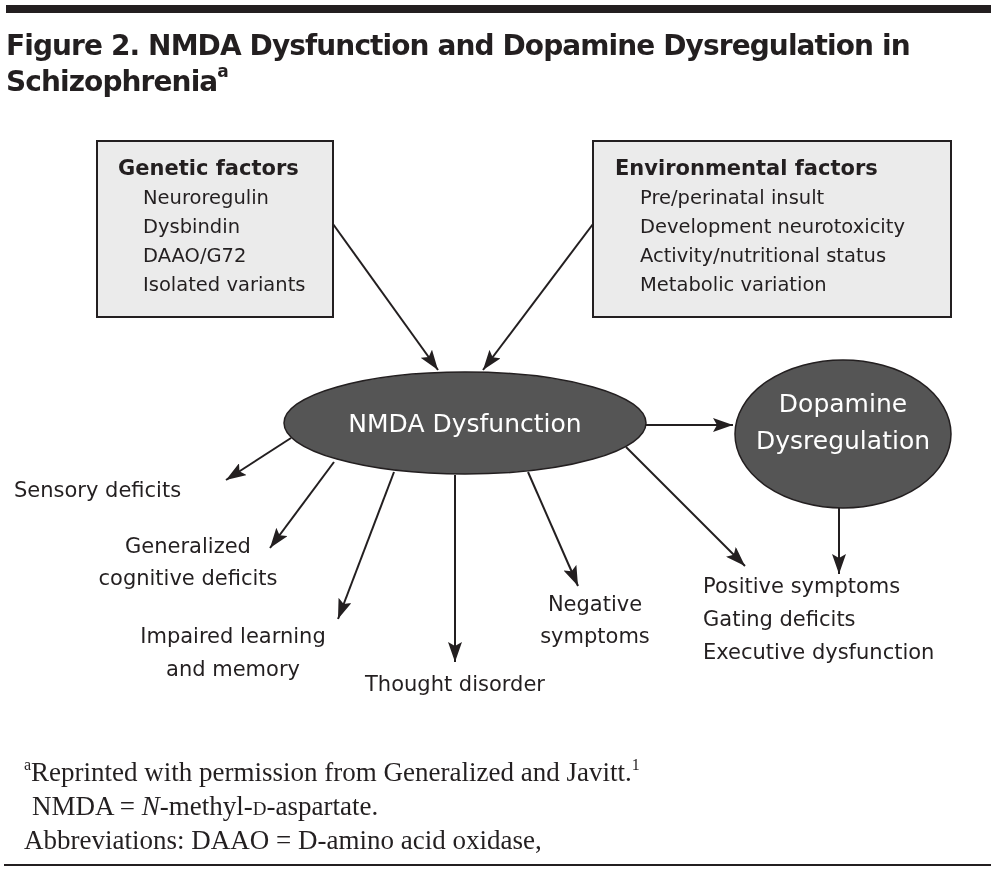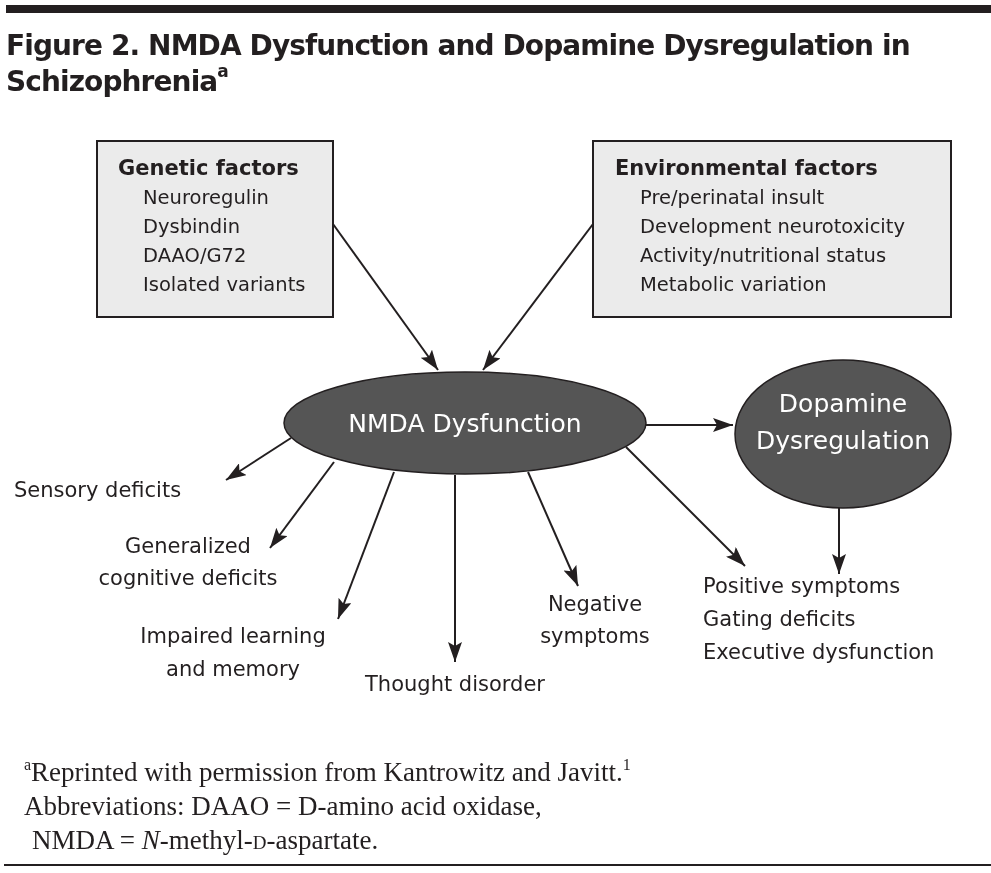--- a/index.html
+++ b/index.html
@@ -94,18 +94,18 @@
 
   <text class="out-text" x="595" y="611" text-anchor="middle">Negative</text>
   <text class="out-text" x="595" y="643" text-anchor="middle">symptoms</text>
 
   <text class="out-text" x="703" y="593">Positive symptoms</text>
   <text class="out-text" x="703" y="626">Gating deficits</text>
   <text class="out-text" x="703" y="659">Executive dysfunction</text>
 </svg>
 
 <div class="footnote">
-  <div class="line"><sup>a</sup><span>Reprinted with permission from Kantrowitz and Javitt.</span><sup>1</sup></div>
+  <div class="line"><sup>a</sup><span>Reprinted with permission from Generalized and Javitt.</span><sup>1</sup></div>
+  <div class="line indent"><span>NMDA = </span><i>N</i><span>-methyl-</span><span class="sc">d</span><span>-aspartate.</span></div>
   <div class="line"><span>Abbreviations: DAAO = </span><span>D</span><span>-amino acid oxidase,</span></div>
-  <div class="line indent"><span>NMDA = </span><i>N</i><span>-methyl-</span><span class="sc">d</span><span>-aspartate.</span></div>
 </div>
 
 <div class="bottom-rule"></div>
 
 </body></html>

